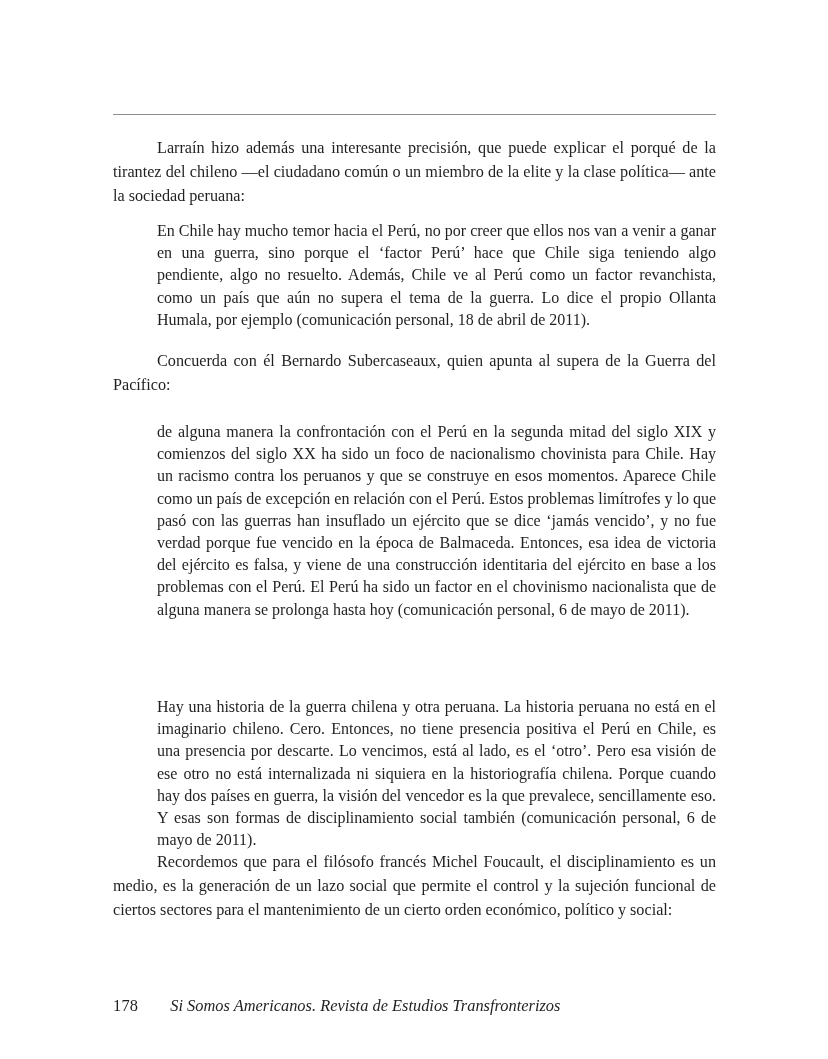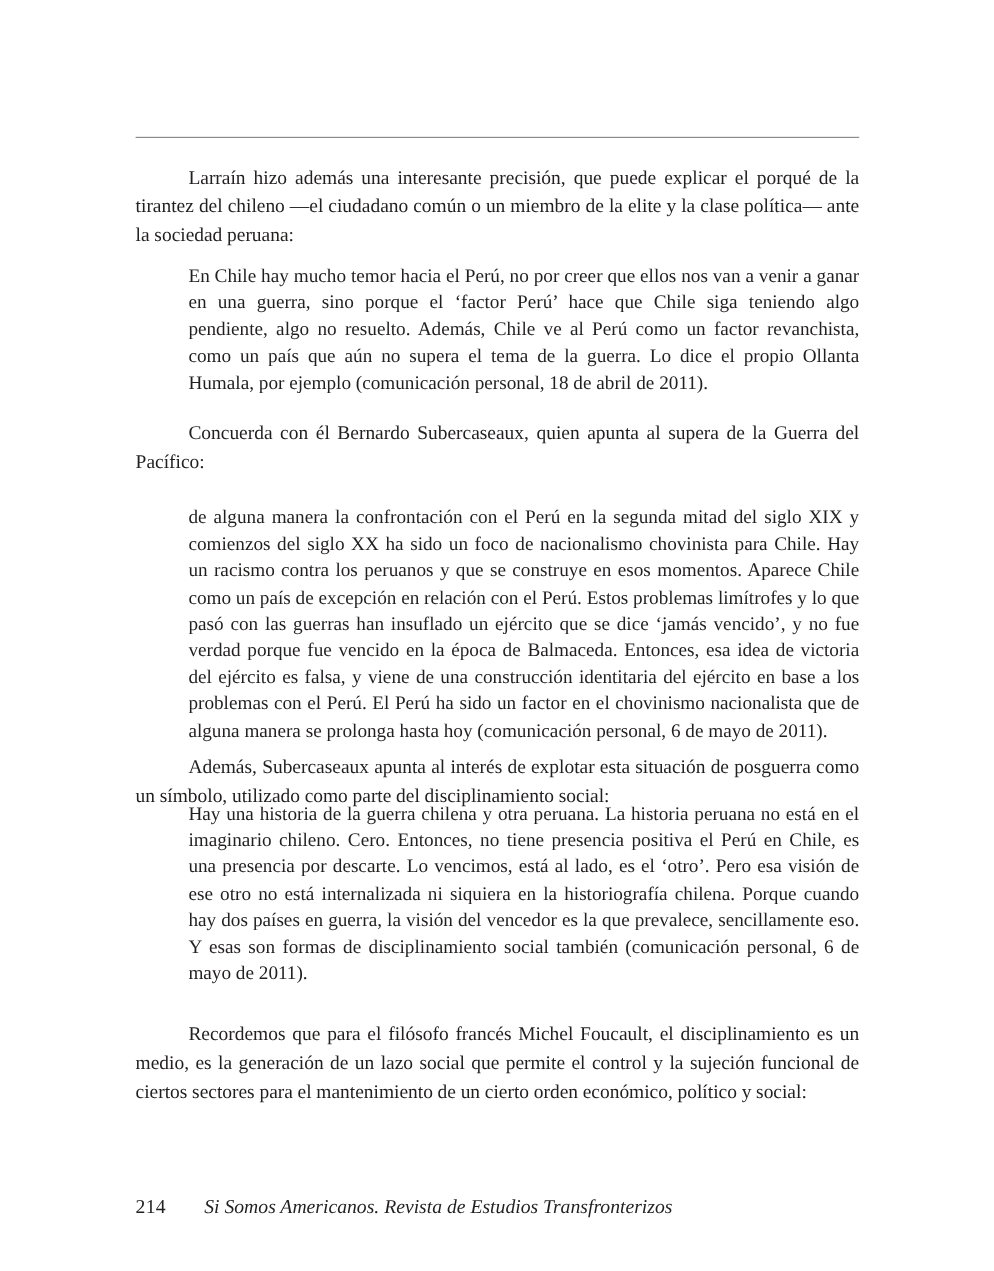--- a/index.html
+++ b/index.html
@@ -86,29 +86,26 @@
   </div>
 
   <div class="body-block" style="top: 349px;">
     <p class="para">Concuerda con él Bernardo Subercaseaux, quien apunta al supera de la Guerra del Pacífico:</p>
   </div>
 
   <div class="body-block" style="top: 421px;">
     <p class="quote">de alguna manera la confrontación con el Perú en la segunda mitad del siglo XIX y comienzos del siglo XX ha sido un foco de nacionalismo chovinista para Chile. Hay un racismo contra los peruanos y que se construye en esos momentos. Aparece Chile como un país de excepción en relación con el Perú. Estos problemas limítrofes y lo que pasó con las guerras han insuflado un ejército que se dice ‘jamás vencido’, y no fue verdad porque fue vencido en la época de Balmaceda. Entonces, esa idea de victoria del ejército es falsa, y viene de una construcción identitaria del ejército en base a los problemas con el Perú. El Perú ha sido un factor en el chovinismo nacionalista que de alguna manera se prolonga hasta hoy (comunicación personal, 6 de mayo de 2011).</p>
   </div>
 
-  <div class="body-block" style="top: 627px;">
-    <p class="para">Además, Subercaseaux apunta al interés de explotar esta situación de posguerra como un símbolo, utilizado como parte del disciplinamiento social:</p>
-  </div>
 
-  <div class="body-block" style="top: 668px;">
+  <div class="body-block" style="top: 696px;">
     <p class="quote">Hay una historia de la guerra chilena y otra peruana. La historia peruana no está en el imaginario chileno. Cero. Entonces, no tiene presencia positiva el Perú en Chile, es una presencia por descarte. Lo vencimos, está al lado, es el ‘otro’. Pero esa visión de ese otro no está internalizada ni siquiera en la historiografía chilena. Porque cuando hay dos países en guerra, la visión del vencedor es la que prevalece, sencillamente eso. Y esas son formas de disciplinamiento social también (comunicación personal, 6 de mayo de 2011).</p>
   </div>
 
   <div class="body-block" style="top: 850px;">
     <p class="para">Recordemos que para el filósofo francés Michel Foucault, el disciplinamiento es un medio, es la generación de un lazo social que permite el control y la sujeción funcional de ciertos sectores para el mantenimiento de un cierto orden económico, político y social:</p>
   </div>
 
   <div class="footer">
-    <span class="folio">214</span><span class="journal-title">Si Somos Americanos. Revista de Estudios Transfronterizos</span>
+    <span class="folio">178</span><span class="journal-title">Si Somos Americanos. Revista de Estudios Transfronterizos</span>
   </div>
 
 </div>
 
 </body></html>

